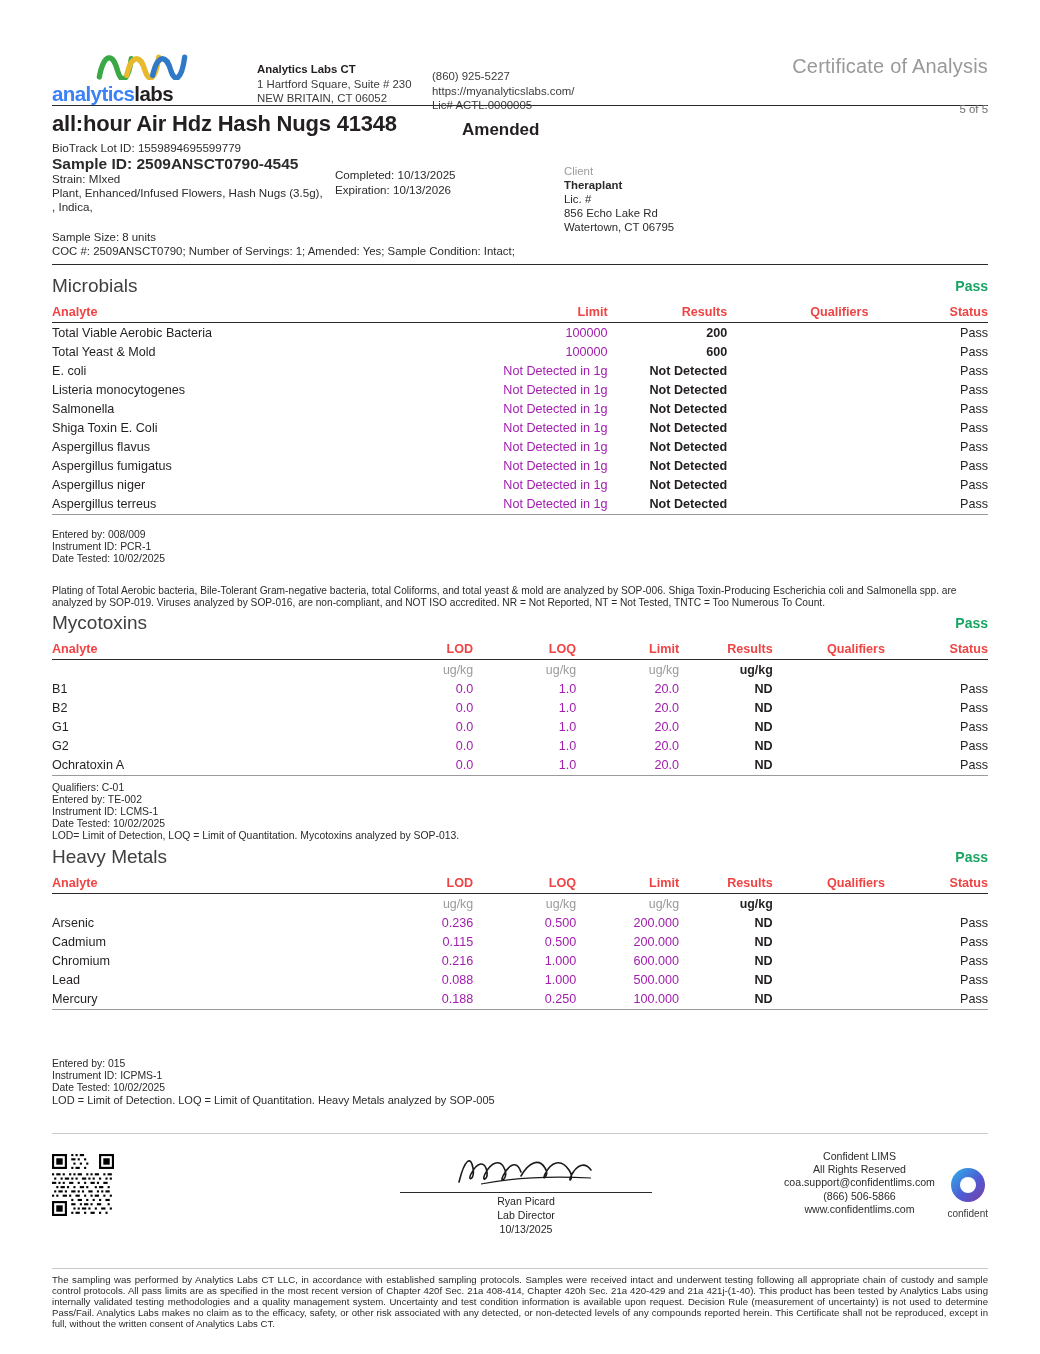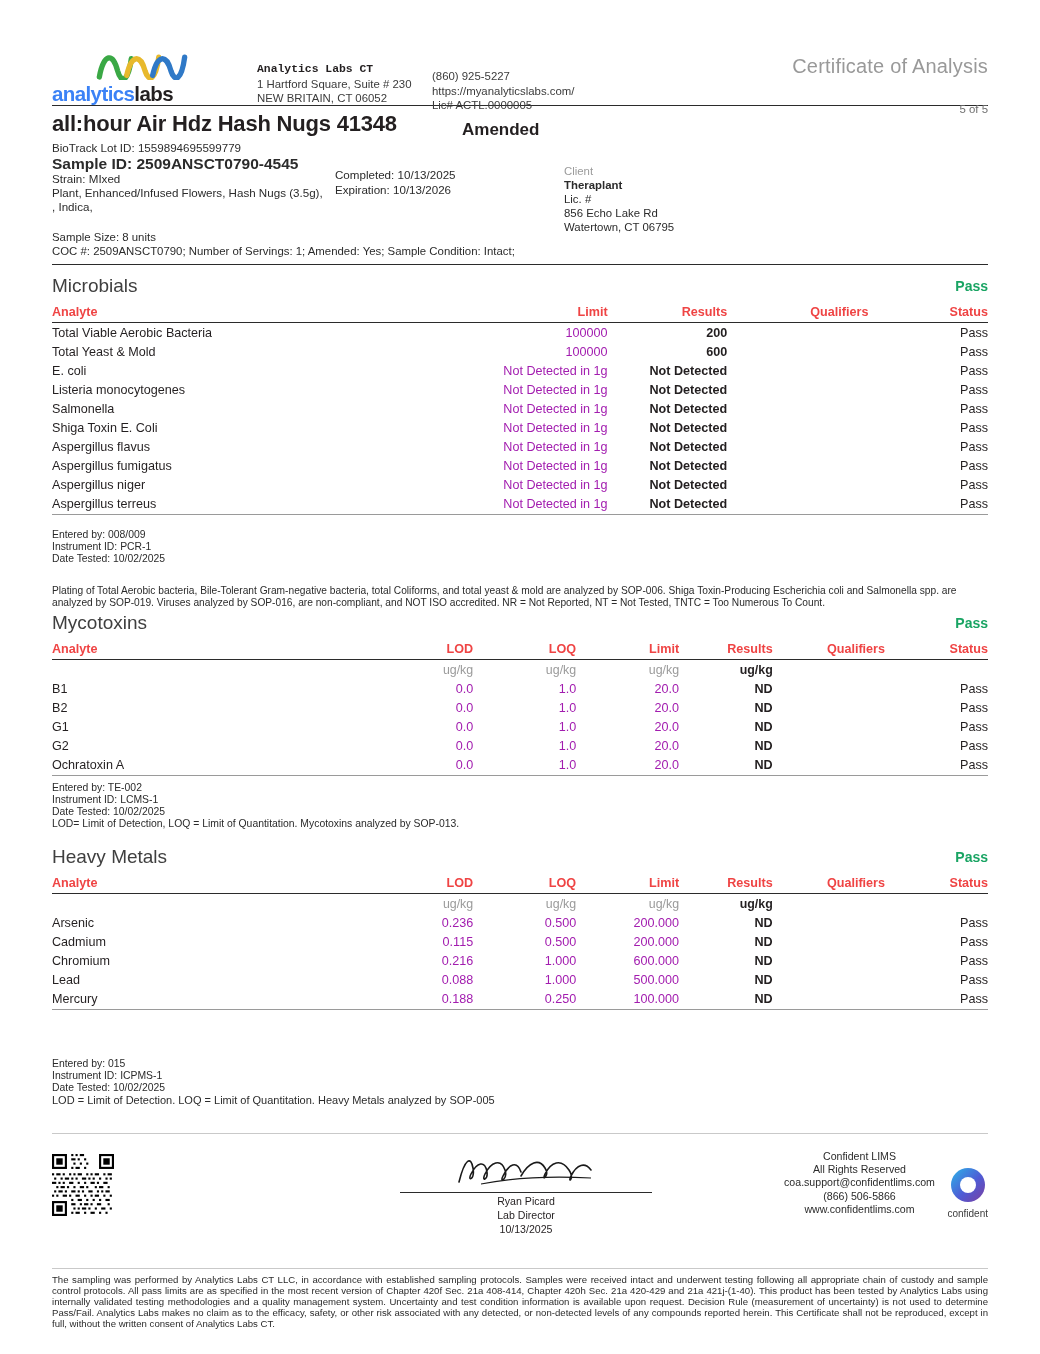--- a/index.html
+++ b/index.html
@@ -54,21 +54,21 @@
   }
   .logo-text .lt-dark { color: #3b82f6; }
   .lab-info {
     position: absolute;
     left: 205px;
     top: 62px;
     font-size: 11.4px;
     line-height: 14.5px;
     color: #3b3b3b;
   }
-  .lab-info .nm { font-weight: 700; color: #231f20; font-family: Liberation Mono, monospace; }
+  .lab-info .nm { font-weight: 700; color: #231f20; }
   .lab-contact {
     position: absolute;
     left: 380px;
     top: 69px;
     font-size: 11.4px;
     line-height: 14.5px;
     color: #3b3b3b;
   }
   .coa-title {
     position: absolute;
@@ -571,28 +571,29 @@
           <td class="muted">20.0</td>
           <td class="res">ND</td>
           <td></td>
           <td class="stat">Pass</td>
         </tr>
       </tbody>
     </table>
     <div class="tbl-bottom"></div>
 
     <div class="notes">
+      <span class="blk">Qualifiers: C-01</span>
       <span class="blk">Entered by: TE-002</span>
       <span class="blk">Instrument ID: LCMS-1</span>
       <span class="blk">Date Tested: 10/02/2025</span>
       <span class="blk">LOD= Limit of Detection, LOQ = Limit of Quantitation. Mycotoxins analyzed by SOP-013.</span>
     </div>
   </div>
 
-  <div class="section" style="margin-top:16px">
+  <div class="section" style="margin-top:4px">
     <div class="sec-head">
       <span class="sec-title">Heavy Metals</span>
       <span class="sec-status">Pass</span>
     </div>
 
     <table class="an">
       <thead>
         <tr>
           <th class="left" style="width:34%">Analyte</th>
           <th style="width:11%">LOD</th>

